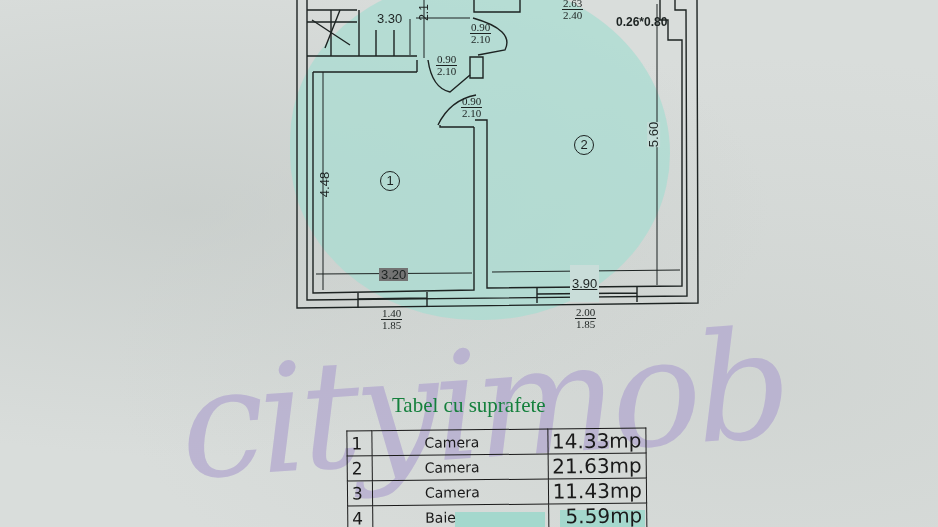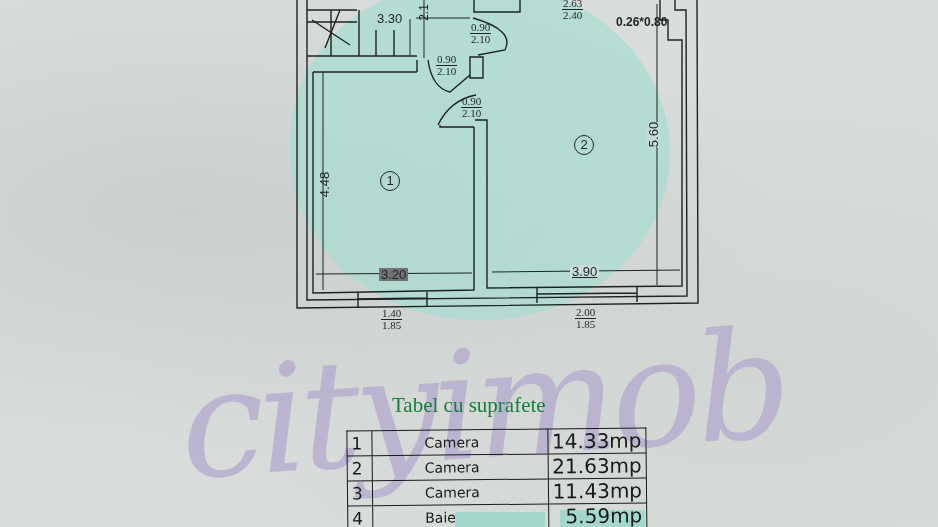--- a/index.html
+++ b/index.html
@@ -101,21 +101,21 @@
     <path d="M410 19 L410 55"></path>
     <path d="M416 18 L470 18"></path>
     <path d="M424 0 L424 58"></path>
   </g>
 </svg>
 
 <div class="lbl" style="left:377px;top:12px;">3.30</div>
 <div class="lbl vert" style="left:416px;top:6px;font-size:12px;">2.1</div>
 <div class="lbl vert" style="left:312px;top:178px;">4.48</div>
 <div class="lbl" style="left:379px;top:268px;background:#737373;padding:0 2px;">3.20</div>
-<div class="lbl" style="left:570px;top:265px;background:#c9ddd9;padding:0 2px;text-decoration:underline;">3.90</div>
+<div class="lbl" style="left:570px;top:265px;background:#c9ddd9;padding:12px 2px;text-decoration:underline;">3.90</div>
 <div class="lbl vert" style="left:641px;top:128px;background:#c4ddd8;">5.60</div>
 
 <div class="room-num" style="left:380px;top:171px;">1</div>
 <div class="room-num" style="left:574px;top:135px;">2</div>
 
 <div class="frac" style="left:470px;top:22px;">
   <span class="top">0.90</span>
     <span class="bot">2.10</span>
 </div>
 <div class="frac" style="left:436px;top:54px;">

